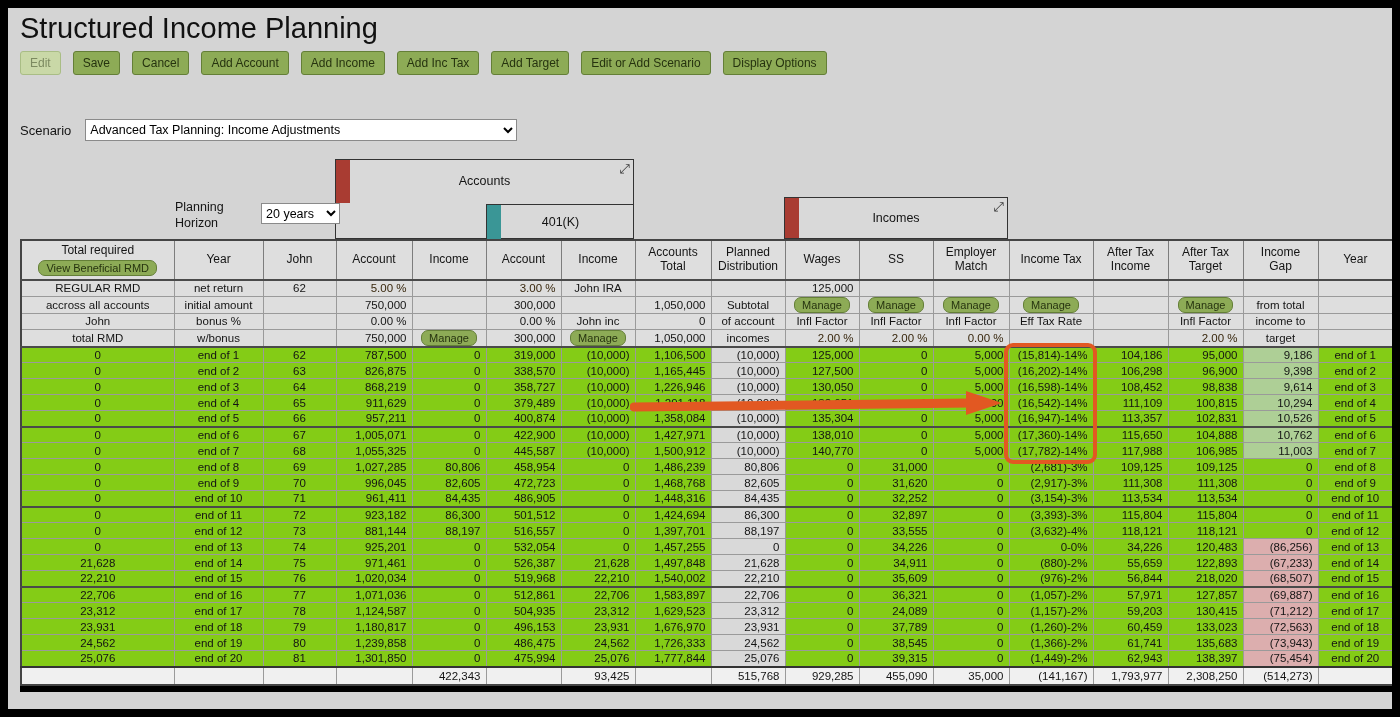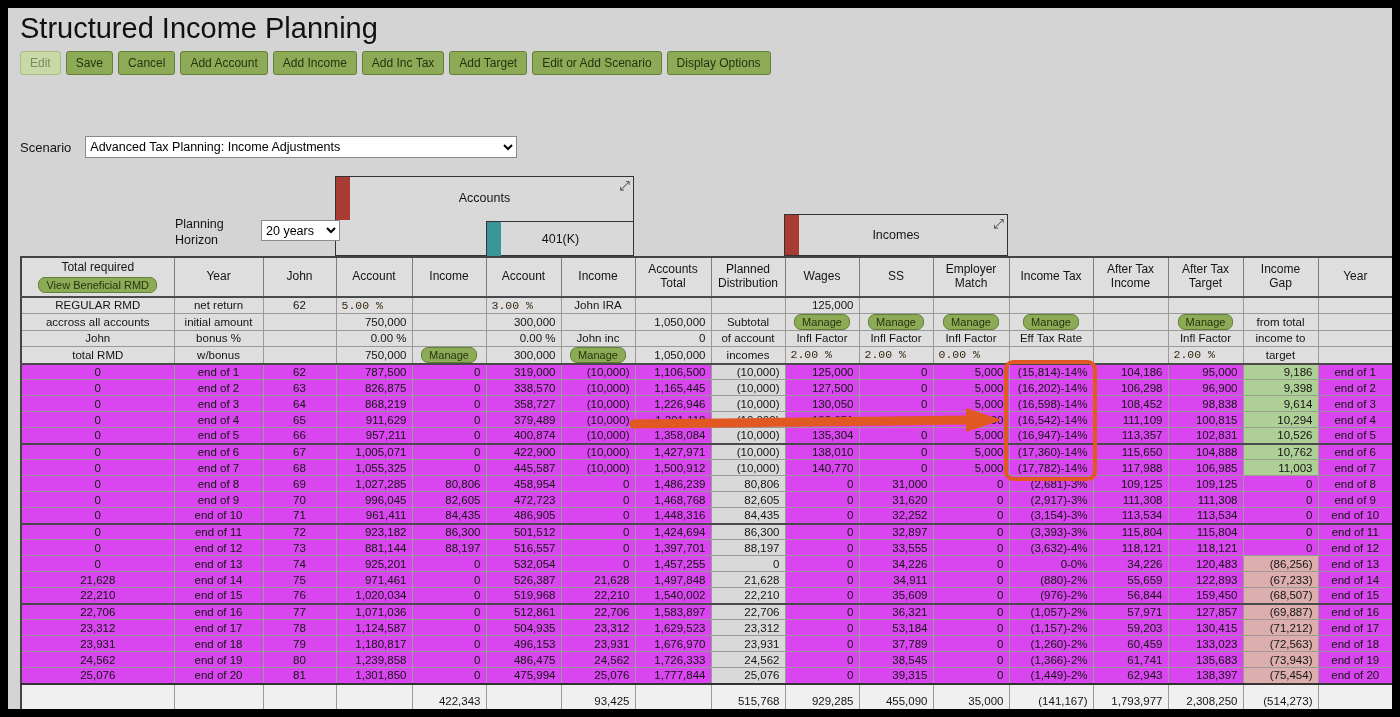--- a/index.html
+++ b/index.html
@@ -8,64 +8,64 @@
     border: 8px solid #000;
     background: #d4d4d4;
     font-family: "Liberation Sans", sans-serif;
     overflow: hidden;
     position: relative;
     color: #141414;
   }
   .content { padding: 2px 0 0 6px; }
   .title { font-size: 29px; font-weight: 400; color: #111; margin: 2px 0 6px 6px; }
 
-  .toolbar { margin-left: 6px; display: flex; gap: 5px; }
+  .toolbar { margin-left: 6px; display: flex; gap: 12px; }
   .btn {
     background: var(--button-green, #8dab56);
     border: 1px solid var(--button-border, #647f37);
     color: #26330f; font-size: 12px; padding: 4px 9px;
     border-radius: 3px; cursor: pointer; font-family: inherit;
   }
   .btn.disabled { background: #c9d8a7; border-color: #a9bd85; color: #7c8a60; }
 
-  .scenario-row { margin: 61px 0 0 6px; display: flex; align-items: center; gap: 14px; font-size: 13px; }
+  .scenario-row { margin: 44px 0 0 6px; display: flex; align-items: center; gap: 14px; font-size: 13px; }
   select { font-size: 12.5px; font-family: inherit; border: 1px solid #8a8a8a; background: #fff; height: 22px; }
   .scenario-select { width: 432px; }
 
   .board { position: relative; margin: 18px 0 0 6px; width: 1372px; }
   .group-area { position: relative; height: 80px; font-size: 12.5px; }
   .gbox { position: absolute; background: #d9d9d9; border: 1px solid #333; }
   .gbox.accounts { left: 315px; top: 0; width: 299px; height: 80px; }
   .gbox.incomes  { left: 764px; top: 38px; width: 224px; height: 42px; }
   .gtab { position: absolute; left: 0; top: 0; width: 14px; height: 43px; background: var(--tab-red, #a93c32); }
   .gbox.incomes .gtab { height: 40px; }
   .gtitle { position: absolute; left: 0; right: 0; top: 0; height: 43px; line-height: 43px; text-align: center; }
   .gbox.incomes .gtitle { height: 40px; line-height: 40px; }
   .gexpand { position: absolute; right: 3px; top: 1px; font-size: 13px; color: #333; cursor: pointer; }
   .gsub { position: absolute; top: 44px; height: 35px; border-top: 1px solid #333; display: flex; align-items: center; justify-content: center; }
   .gsub.nq   { left: 0; width: 150px; }
   .gsub.k401 { left: 150px; width: 148px; border-left: 1px solid #333; }
   .chip { position: absolute; left: 0; top: 0; bottom: 0; width: 14px; background: var(--chip-teal, #3a9696); }
   .ph-label { position: absolute; left: 155px; top: 40px; width: 80px; line-height: 1.3; }
   .ph-select { position: absolute; left: 241px; top: 44px; width: 79px; height: 21px; }
 
-  table { border-collapse: collapse; table-layout: fixed; width: 1372px; font-size: 11.5px; border: 2px solid #444; background: #d946ef; }
+  table { border-collapse: collapse; table-layout: fixed; width: 1372px; font-size: 11.5px; border: 2px solid #444; background: #84cc16; }
   td, th { border: 1px solid #9a9a9a; padding: 0 5px; height: 16px; overflow: hidden; white-space: nowrap; }
   th { background: var(--header-gray, #dedede); font-weight: 400; font-size: 12px; text-align: center;
        vertical-align: middle; line-height: 1.15; border-color: #7d7d7d; border-bottom: 2px solid #4a4a4a; height: 40px; white-space: normal; }
   tr.setup td { background: var(--header-gray, #dedede); }
   tr.sep td { border-bottom: 2px solid #4a4a4a; }
   td.num { text-align: right; }
   td.ctr { text-align: center; }
   td.gray { background: var(--dist-gray, #d9d9d9); }
   td.green { background: var(--gap-green, #aecf96); }
   td.pink { background: var(--gap-pink, #dcaeae); }
-  td.orange { background: var(--cell-orange, #e8a14c); text-align: left; color: #38270d; font-family: Liberation Mono, monospace; }
+  td.orange { background: var(--cell-orange, #e8a14c); text-align: right; color: #38270d; }
   td.yellow { background: var(--cell-yellow, #e5e06c); text-align: center; margin-top: 12px; }
-  tr.totals td { background: #f0f0f0; border-top: 2px solid #333; height: 34px; }
+  tr.totals td { background: #f0f0f0; border-top: 2px solid #333; height: 18px; }
   .mini-btn {
     background: var(--button-green, #8dab56); border: 1px solid var(--button-border, #647f37);
     color: #26330f; font-size: 11px; padding: 0 7px; border-radius: 7px; line-height: 14px;
     font-family: inherit; cursor: pointer; display: inline-block; max-width: 100%;
   }
   th .mini-btn { margin-top: 2px; }
 
   .bottom-bar { height: 6px; background: #000; width: 1372px; }
 
   .ann-box { position: absolute; border: 4px solid var(--annotation-orange, #e25822); border-radius: 9px; pointer-events: none; }
@@ -546,21 +546,21 @@
             <td class="num">0</td>
             <td class="num">519,968</td>
             <td class="num">22,210</td>
             <td class="num">1,540,002</td>
             <td class="num gray">22,210</td>
             <td class="num">0</td>
             <td class="num">35,609</td>
             <td class="num">0</td>
             <td class="num">(976)-2%</td>
             <td class="num">56,844</td>
-            <td class="num">159,450</td>
+            <td class="num">218,020</td>
             <td class="num pink">(68,507)</td>
             <td class="ctr">end of 15</td>
           </tr>
           <tr>
             <td class="ctr">22,706</td>
             <td class="ctr">end of 16</td>
             <td class="ctr">77</td>
             <td class="num">1,071,036</td>
             <td class="num">0</td>
             <td class="num">512,861</td>
@@ -580,21 +580,21 @@
             <td class="ctr">23,312</td>
             <td class="ctr">end of 17</td>
             <td class="ctr">78</td>
             <td class="num">1,124,587</td>
             <td class="num">0</td>
             <td class="num">504,935</td>
             <td class="num">23,312</td>
             <td class="num">1,629,523</td>
             <td class="num gray">23,312</td>
             <td class="num">0</td>
-            <td class="num">53,184</td>
+            <td class="num">24,089</td>
             <td class="num">0</td>
             <td class="num">(1,157)-2%</td>
             <td class="num">59,203</td>
             <td class="num">130,415</td>
             <td class="num pink">(71,212)</td>
             <td class="ctr">end of 17</td>
           </tr>
           <tr>
             <td class="ctr">23,931</td>
             <td class="ctr">end of 18</td>

